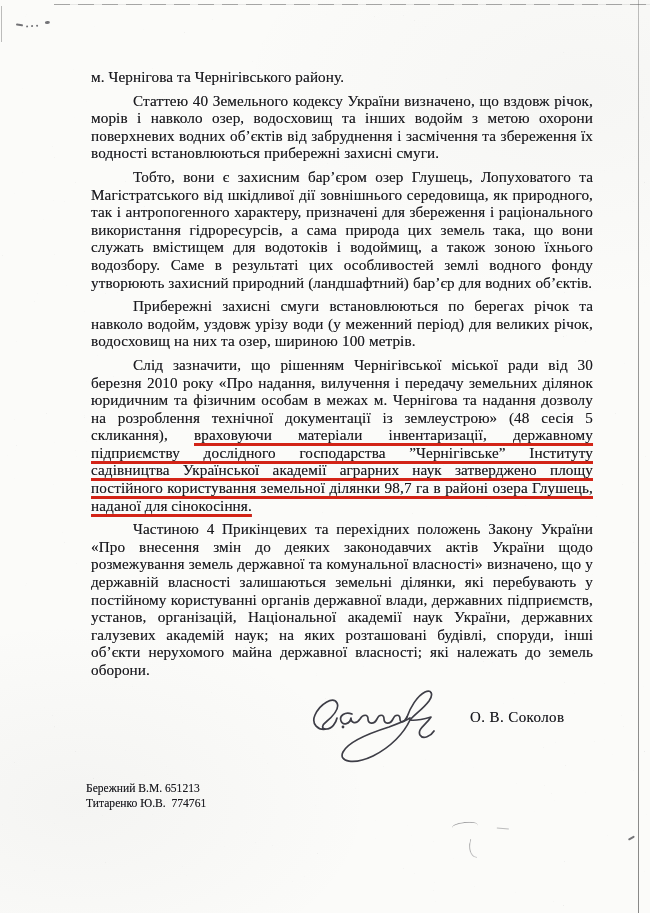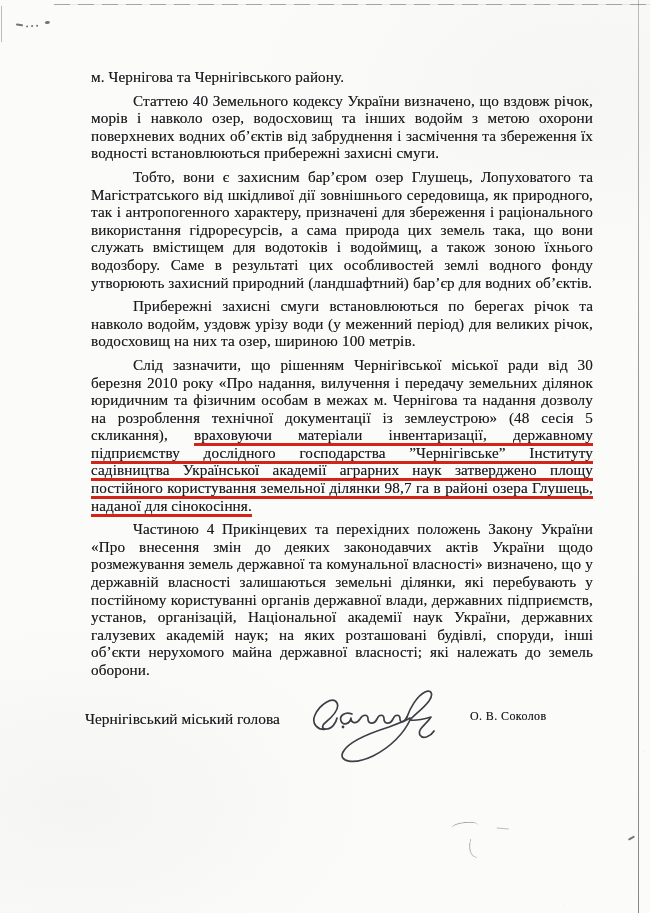--- a/index.html
+++ b/index.html
@@ -80,21 +80,21 @@
   }
 
   
   .signoff-title {
     position: absolute; left: 85px; top: 710px;
     font-size: 15.4px; text-shadow: 0 0 0.4px rgba(25,25,30,0.55);
     white-space: nowrap;
   }
   .signoff-name {
     position: absolute; left: 470px; top: 709px;
-    font-size: 12px; letter-spacing: 0.4px;
+    font-size: 15px; letter-spacing: 0.4px;
     text-shadow: 0 0 0.4px rgba(25,25,30,0.55);
     white-space: nowrap;
   }
   .signature {
     position: absolute; left: 296px; top: 688px; width: 174px; height: 84px;
   }
 
   
   .footnotes {
     position: absolute; left: 86px; top: 781px;
@@ -125,38 +125,41 @@
 
   <div class="content">
       <p><span class="run">м. Чернігова та Чернігівського району.</span></p>
       <p class="indent"><span class="run">Статтею 40 Земельного кодексу України визначено, що вздовж річок, морів і навколо озер, водосховищ та інших водойм з метою охорони поверхневих водних об’єктів від забруднення і засмічення та збереження їх водності встановлюються прибережні захисні смуги.</span></p>
       <p class="indent"><span class="run">Тобто, вони є захисним бар’єром озер Глушець, Лопуховатого та Магістратського від шкідливої дії зовнішнього середовища, як природного, так і антропогенного характеру, призначені для збереження і раціонального використання гідроресурсів, а сама природа цих земель така, що вони служать вмістищем для водотоків і водоймищ, а також зоною їхнього водозбору. Саме в результаті цих особливостей землі водного фонду утворюють захисний природний (ландшафтний) бар’єр для водних об’єктів.</span></p>
       <p class="indent"><span class="run">Прибережні захисні смуги встановлюються по берегах річок та навколо водойм, уздовж урізу води (у меженний період) для великих річок, водосховищ на них та озер, шириною 100 метрів.</span></p>
       <p class="indent"><span class="run">Слід зазначити, що рішенням Чернігівської міської ради від 30 березня 2010 року «Про надання, вилучення і передачу земельних ділянок юридичним та фізичним особам в межах м. Чернігова та надання дозволу на розроблення технічної документації із землеустрою» (48 сесія 5 скликання), </span><span class="run-underlined">враховуючи матеріали інвентаризації, державному підприємству дослідного господарства ”Чернігівське” Інституту садівництва Української академії аграрних наук затверджено площу постійного користування земельної ділянки 98,7 га в районі озера Глушець, наданої для сінокосіння.</span></p>
       <p class="indent"><span class="run">Частиною 4 Прикінцевих та перехідних положень Закону України «Про внесення змін до деяких законодавчих актів України щодо розмежування земель державної та комунальної власності» визначено, що у державній власності залишаються земельні ділянки, які перебувають у постійному користуванні органів державної влади, державних підприємств, установ, організацій, Національної академії наук України, державних галузевих академій наук; на яких розташовані будівлі, споруди, інші об’єкти нерухомого майна державної власності; які належать до земель оборони.</span></p>
     </div>
 
-  <div class="signoff-title">Чернігівський міський голова</div>
 
   <svg class="signature" viewBox="0 0 174 84" fill="none">
     <g stroke="#2e2e38" stroke-width="1.7" stroke-linecap="round" stroke-linejoin="round" opacity="0.92">
 
       <path d="M31,41 C22,43 15,36 19,27 C24,16 37,8 41,15 C44,21 36,29 30,34 C26,37 25,41 30,41 C36,41 40,35 41,30"></path>
       <circle cx="47" cy="39" r="1.4" fill="#2e2e38" stroke="none"></circle>
 
       <path d="M56,26 C49,23 43,28 45,33 C47,38 54,36 55,30 C55,35 60,37 64,31 C67,26 72,26 72,31 C72,36 78,37 81,31 C83,26 88,26 88,31 C88,36 94,37 97,31 C99,26 104,26 104,31 C104,35 108,35 111,29"></path>
 
       <path d="M111,29 C114,20 121,8 129,4 C135,1 138,6 133,13 C127,21 119,26 114,32 C120,33 128,31 135,29 C130,37 121,41 124,47 C127,52 135,48 138,43"></path>
 
       <path d="M114,32 C108,45 95,59 77,68 C58,77 42,74 47,64 C52,54 74,45 93,39 C101,36 109,33 114,30"></path>
     </g>
   </svg>
 
   <div class="signoff-name">О. В. Соколов</div>
 
+  <div class="footnotes">
+    <div>Бережний В.М. 651213</div>
+    <div>Титаренко Ю.В.  774761</div>
+  </div>
 
   <svg class="noise" width="650" height="913">
     <filter id="speckle">
       <feTurbulence type="fractalNoise" baseFrequency="0.9" numOctaves="2" seed="11"></feTurbulence>
       <feColorMatrix type="matrix" values="0 0 0 0 0.15  0 0 0 0 0.15  0 0 0 0 0.17  0.55 0.55 0.55 0 -1.18"></feColorMatrix>
     </filter>
     <rect width="650" height="913" filter="url(#speckle)" opacity="0.75"></rect>
   </svg>
 </div>
 

